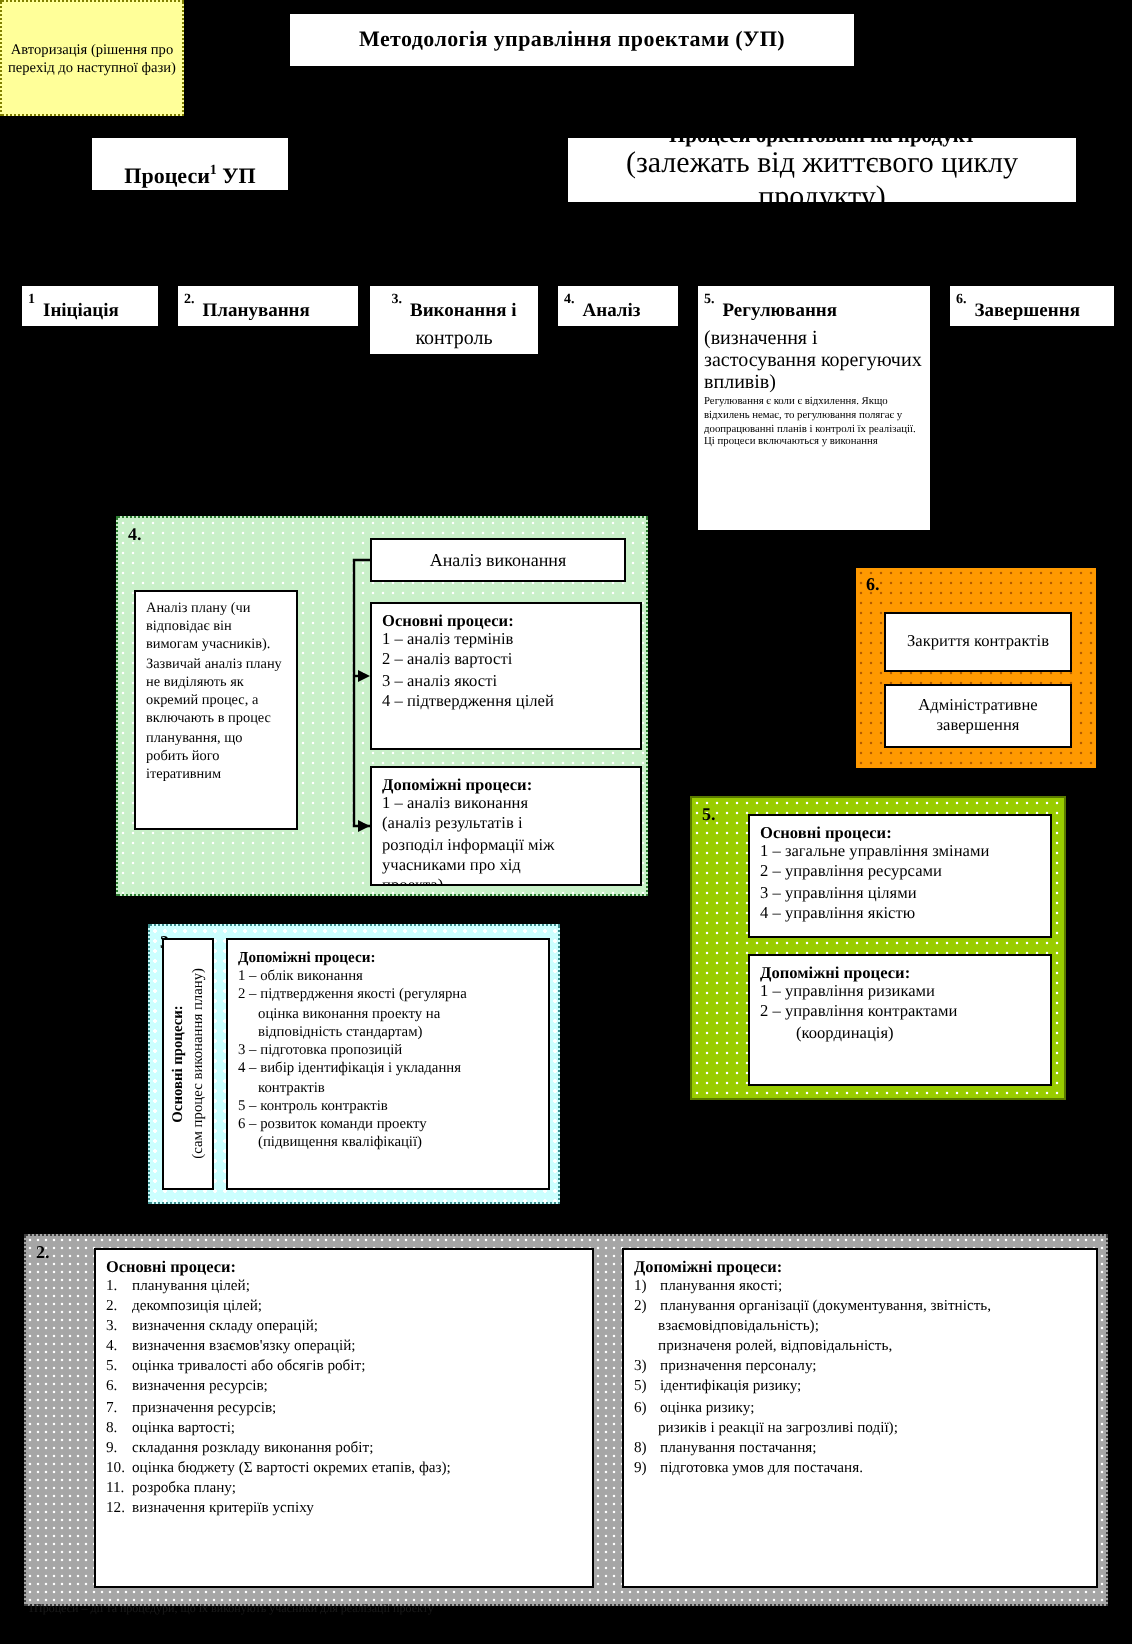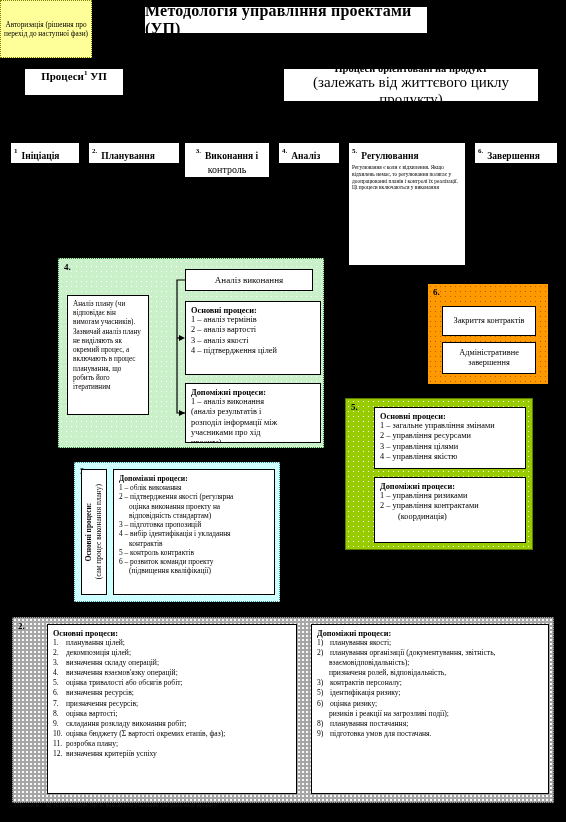--- a/index.html
+++ b/index.html
@@ -5,24 +5,24 @@
   html,body{margin:0;padding:0;background:#000;}
   body{width:566px;height:822px;overflow:hidden;
        font-family:"Liberation Serif","DejaVu Serif",serif;color:#000;}
   #canvas{position:relative;width:566px;height:822px;background:#000;}
 
   .box{position:absolute;box-sizing:border-box;background:#fff;border:1px solid #000;}
   .dbl{border:1px solid #000;outline:1px solid #000;outline-offset:2px;}
 
   .title-box{left:144px;top:6px;width:284px;height:28px;
     display:flex;align-items:center;justify-content:center;}
-  .title-box .t{font-weight:bold;font-size:16px;letter-spacing:.2px;}
-
-  .proc-up{left:24px;top:68px;width:100px;height:28px;
-    display:flex;align-items:flex-start;justify-content:center;}
+  .title-box .t{font-weight:bold;font-size:11px;letter-spacing:.2px;}
+
+  .proc-up{left:45px;top:68px;width:100px;height:28px;
+    display:flex;align-items:flex-end;justify-content:center;}
   .proc-up .t{font-weight:bold;font-size:11px;}
   .sup{font-size:7px;vertical-align:super;}
 
   .proc-prod{left:283px;top:68px;width:256px;height:34px;
     display:flex;flex-direction:column;align-items:center;justify-content:center;text-align:center;}
   .proc-prod .l1{font-weight:bold;font-size:10.5px;}
   .proc-prod .l2{font-size:15px;}
 
   .phase{padding:2px 3px;}
   .phase .num{font-size:7px;vertical-align:super;font-weight:bold;}
@@ -135,20 +135,21 @@
     <span class="nm">Виконання і</span>
     <span class="sub">контроль</span>
   </div>
   <div class="box phase ph4">
     <span class="num">4.</span>
     <span class="nm">Аналіз</span>
   </div>
   <div class="box phase ph5">
     <span class="num">5.</span>
     <span class="nm">Регулювання</span>
+    <span class="sub">(визначення і застосування корегуючих впливів)</span>
     <span class="fine">Регулювання є коли є відхилення. Якщо відхилень немає, то регулювання полягає у доопрацюванні планів і контролі їх реалізації. Ці процеси включаються у виконання</span>
   </div>
   <div class="box phase ph6">
     <span class="num">6.</span>
     <span class="nm">Завершення</span>
   </div>
 
   <div class="auth">Авторизація (рішення про перехід до наступної фази)</div>
 
   <div class="region r4">
@@ -253,21 +254,21 @@
       <span class="ln"><span class="numcol">11.</span><span>розробка плану;</span></span>
       <span class="ln"><span class="numcol">12.</span><span>визначення критеріїв успіху</span></span>
     </div>
 
     <div class="inner b2-r">
       <span class="h">Допоміжні процеси:</span>
       <span class="ln"><span class="numcol">1)</span><span>планування якості;</span></span>
       <span class="ln"><span class="numcol">2)</span><span>планування організації (документування, звітність,</span></span>
       <span class="ln ind">взаємовідповідальність);</span>
       <span class="ln ind">призначеня ролей, відповідальність,</span>
-      <span class="ln"><span class="numcol">3)</span><span>контрактів персоналу;</span></span>
+      <span class="ln"><span class="numcol">3)</span><span>призначення персоналу;</span></span>
       <span class="ln"><span class="numcol">5)</span><span>ідентифікація ризику;</span></span>
       <span class="ln"><span class="numcol">6)</span><span>оцінка ризику;</span></span>
       <span class="ln ind">ризиків і реакції на загрозливі події);</span>
       <span class="ln"><span class="numcol">8)</span><span>планування постачання;</span></span>
       <span class="ln"><span class="numcol">9)</span><span>підготовка умов для постачаня.</span></span>
     </div>
   </div>
 
   <div class="foot">1Процеси – дії та процедури, що їх виконують учасники для реалізації проекту</div>
 

